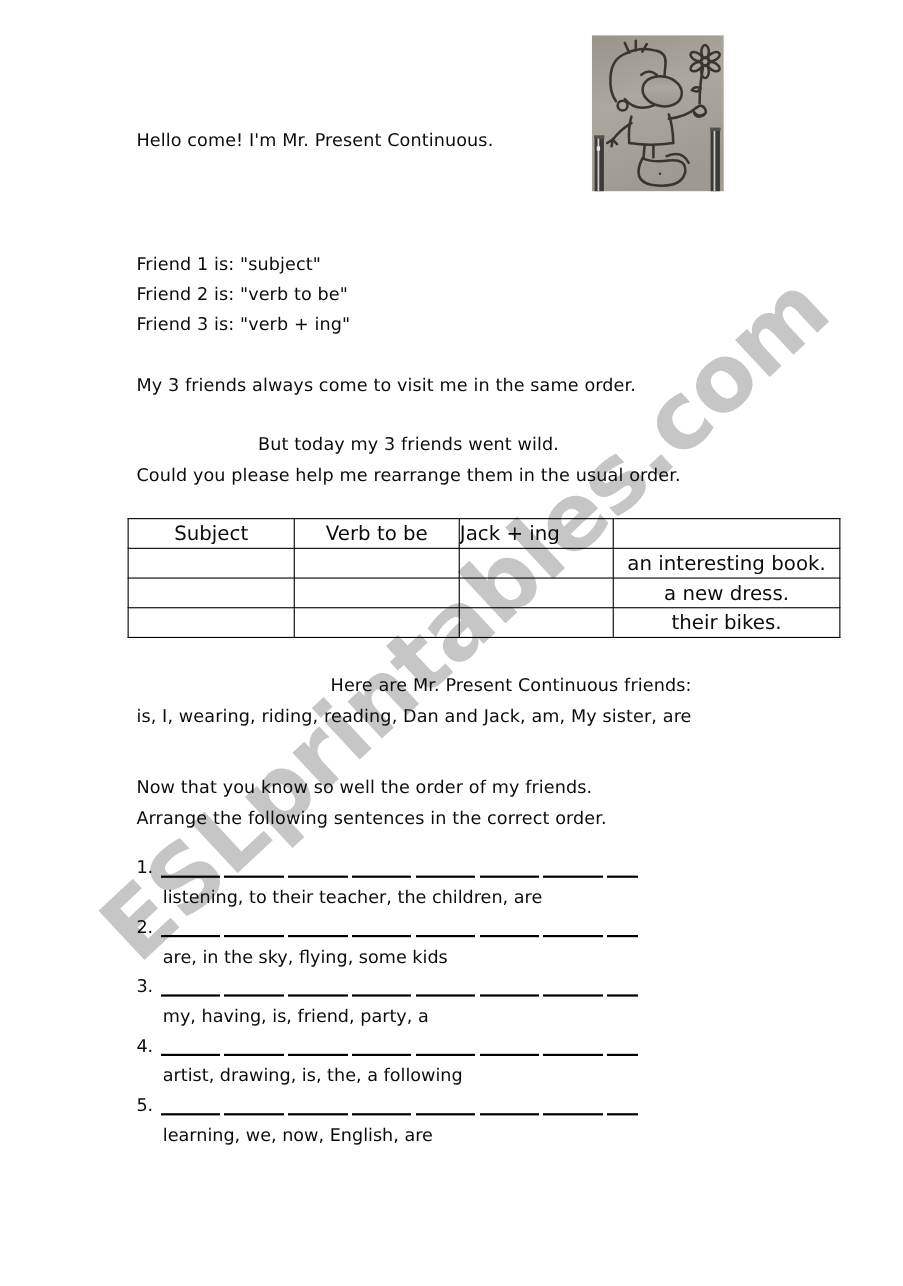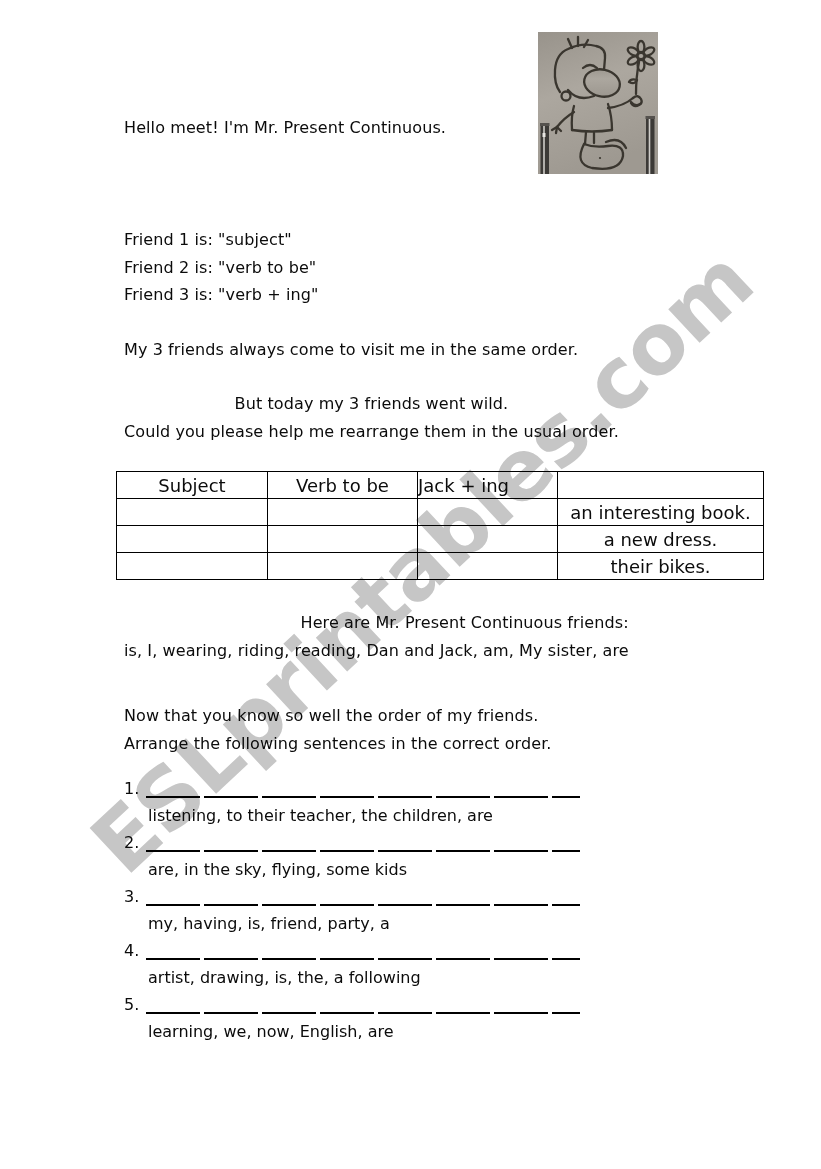--- a/index.html
+++ b/index.html
@@ -109,21 +109,21 @@
       </g>
       <g>
         <rect x="108" y="86" width="8.5" height="56" fill="#3c3a37"></rect>
         <rect x="110.7" y="86" width="1.6" height="56" fill="#cfcdc9"></rect>
         <rect x="107.5" y="84" width="9.5" height="3" fill="#55524e"></rect>
       </g>
     </svg>
   </div>
 
   <div class="para" style="top:114px;">
-    <div>Hello meet! I'm Mr. Present Continuous.</div>
+    <div>Hello come! I'm Mr. Present Continuous.</div>
   </div>
 
   <div class="para" style="top:226px;">
     <div>Friend 1 is: "subject"</div>
     <div>Friend 2 is: "verb to be"</div>
     <div>Friend 3 is: "verb + ing"</div>
   </div>
 
   <div class="para" style="top:336px;">My 3 friends always come to visit me in the same order.</div>
 

